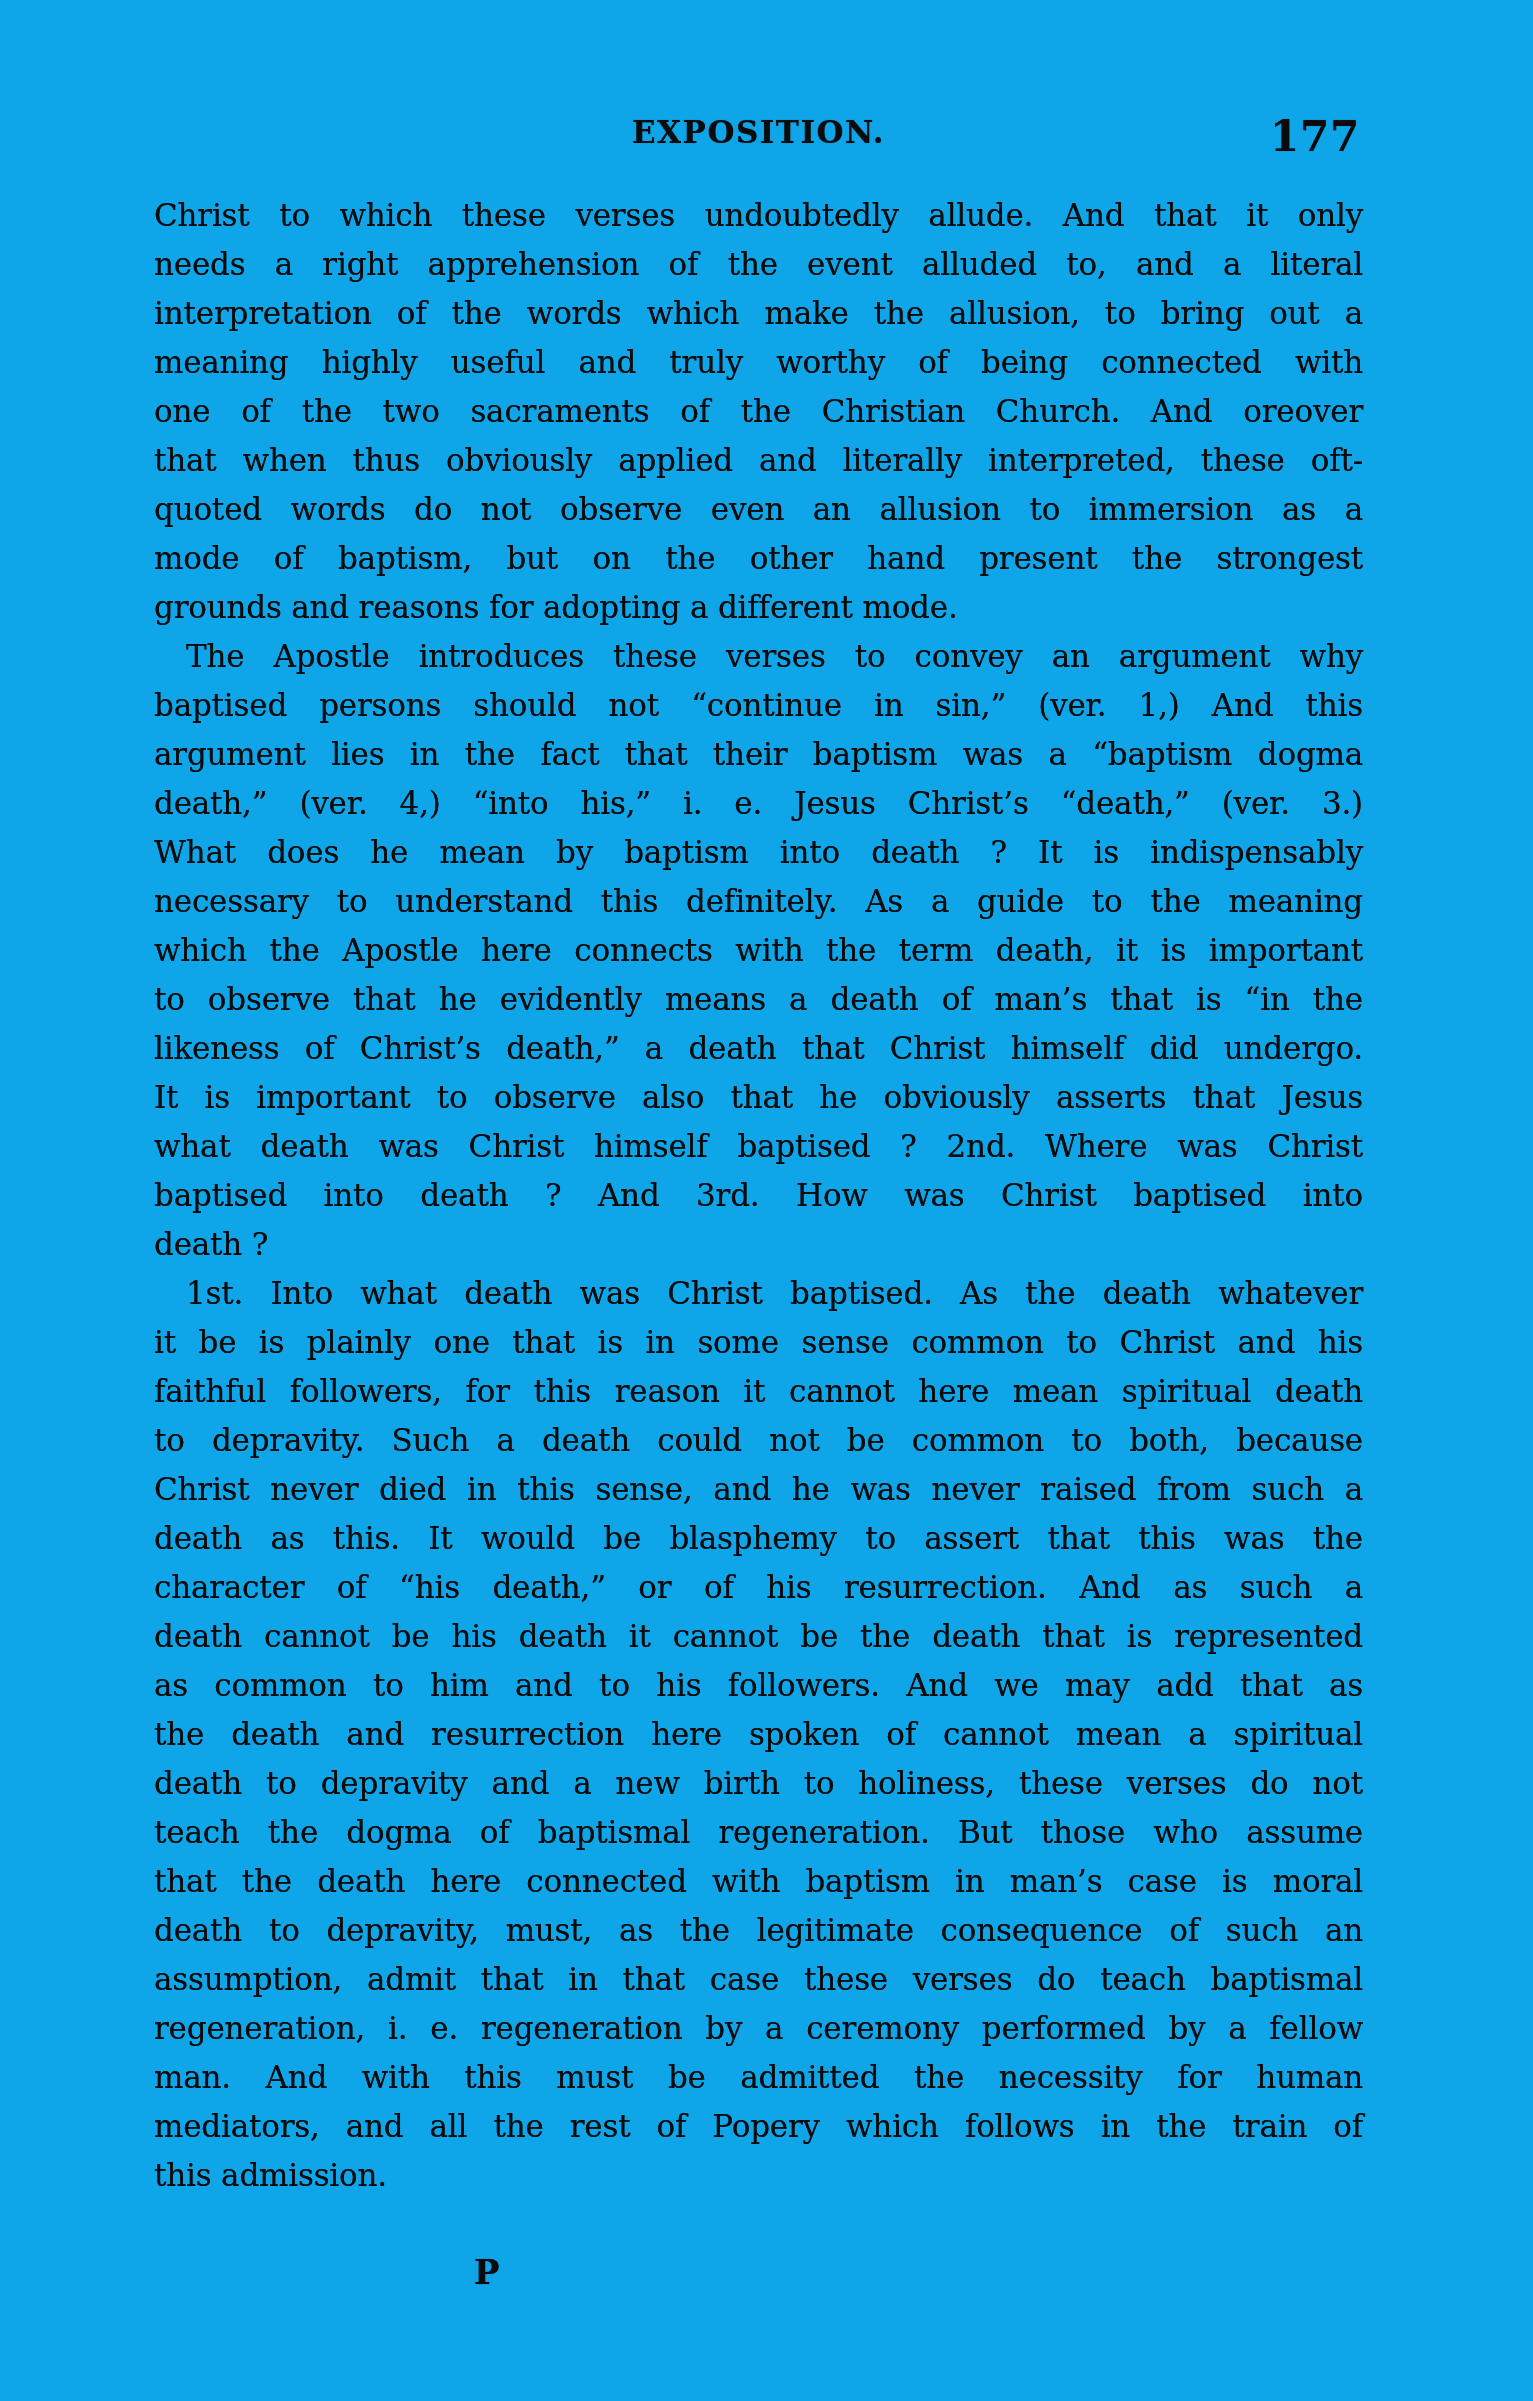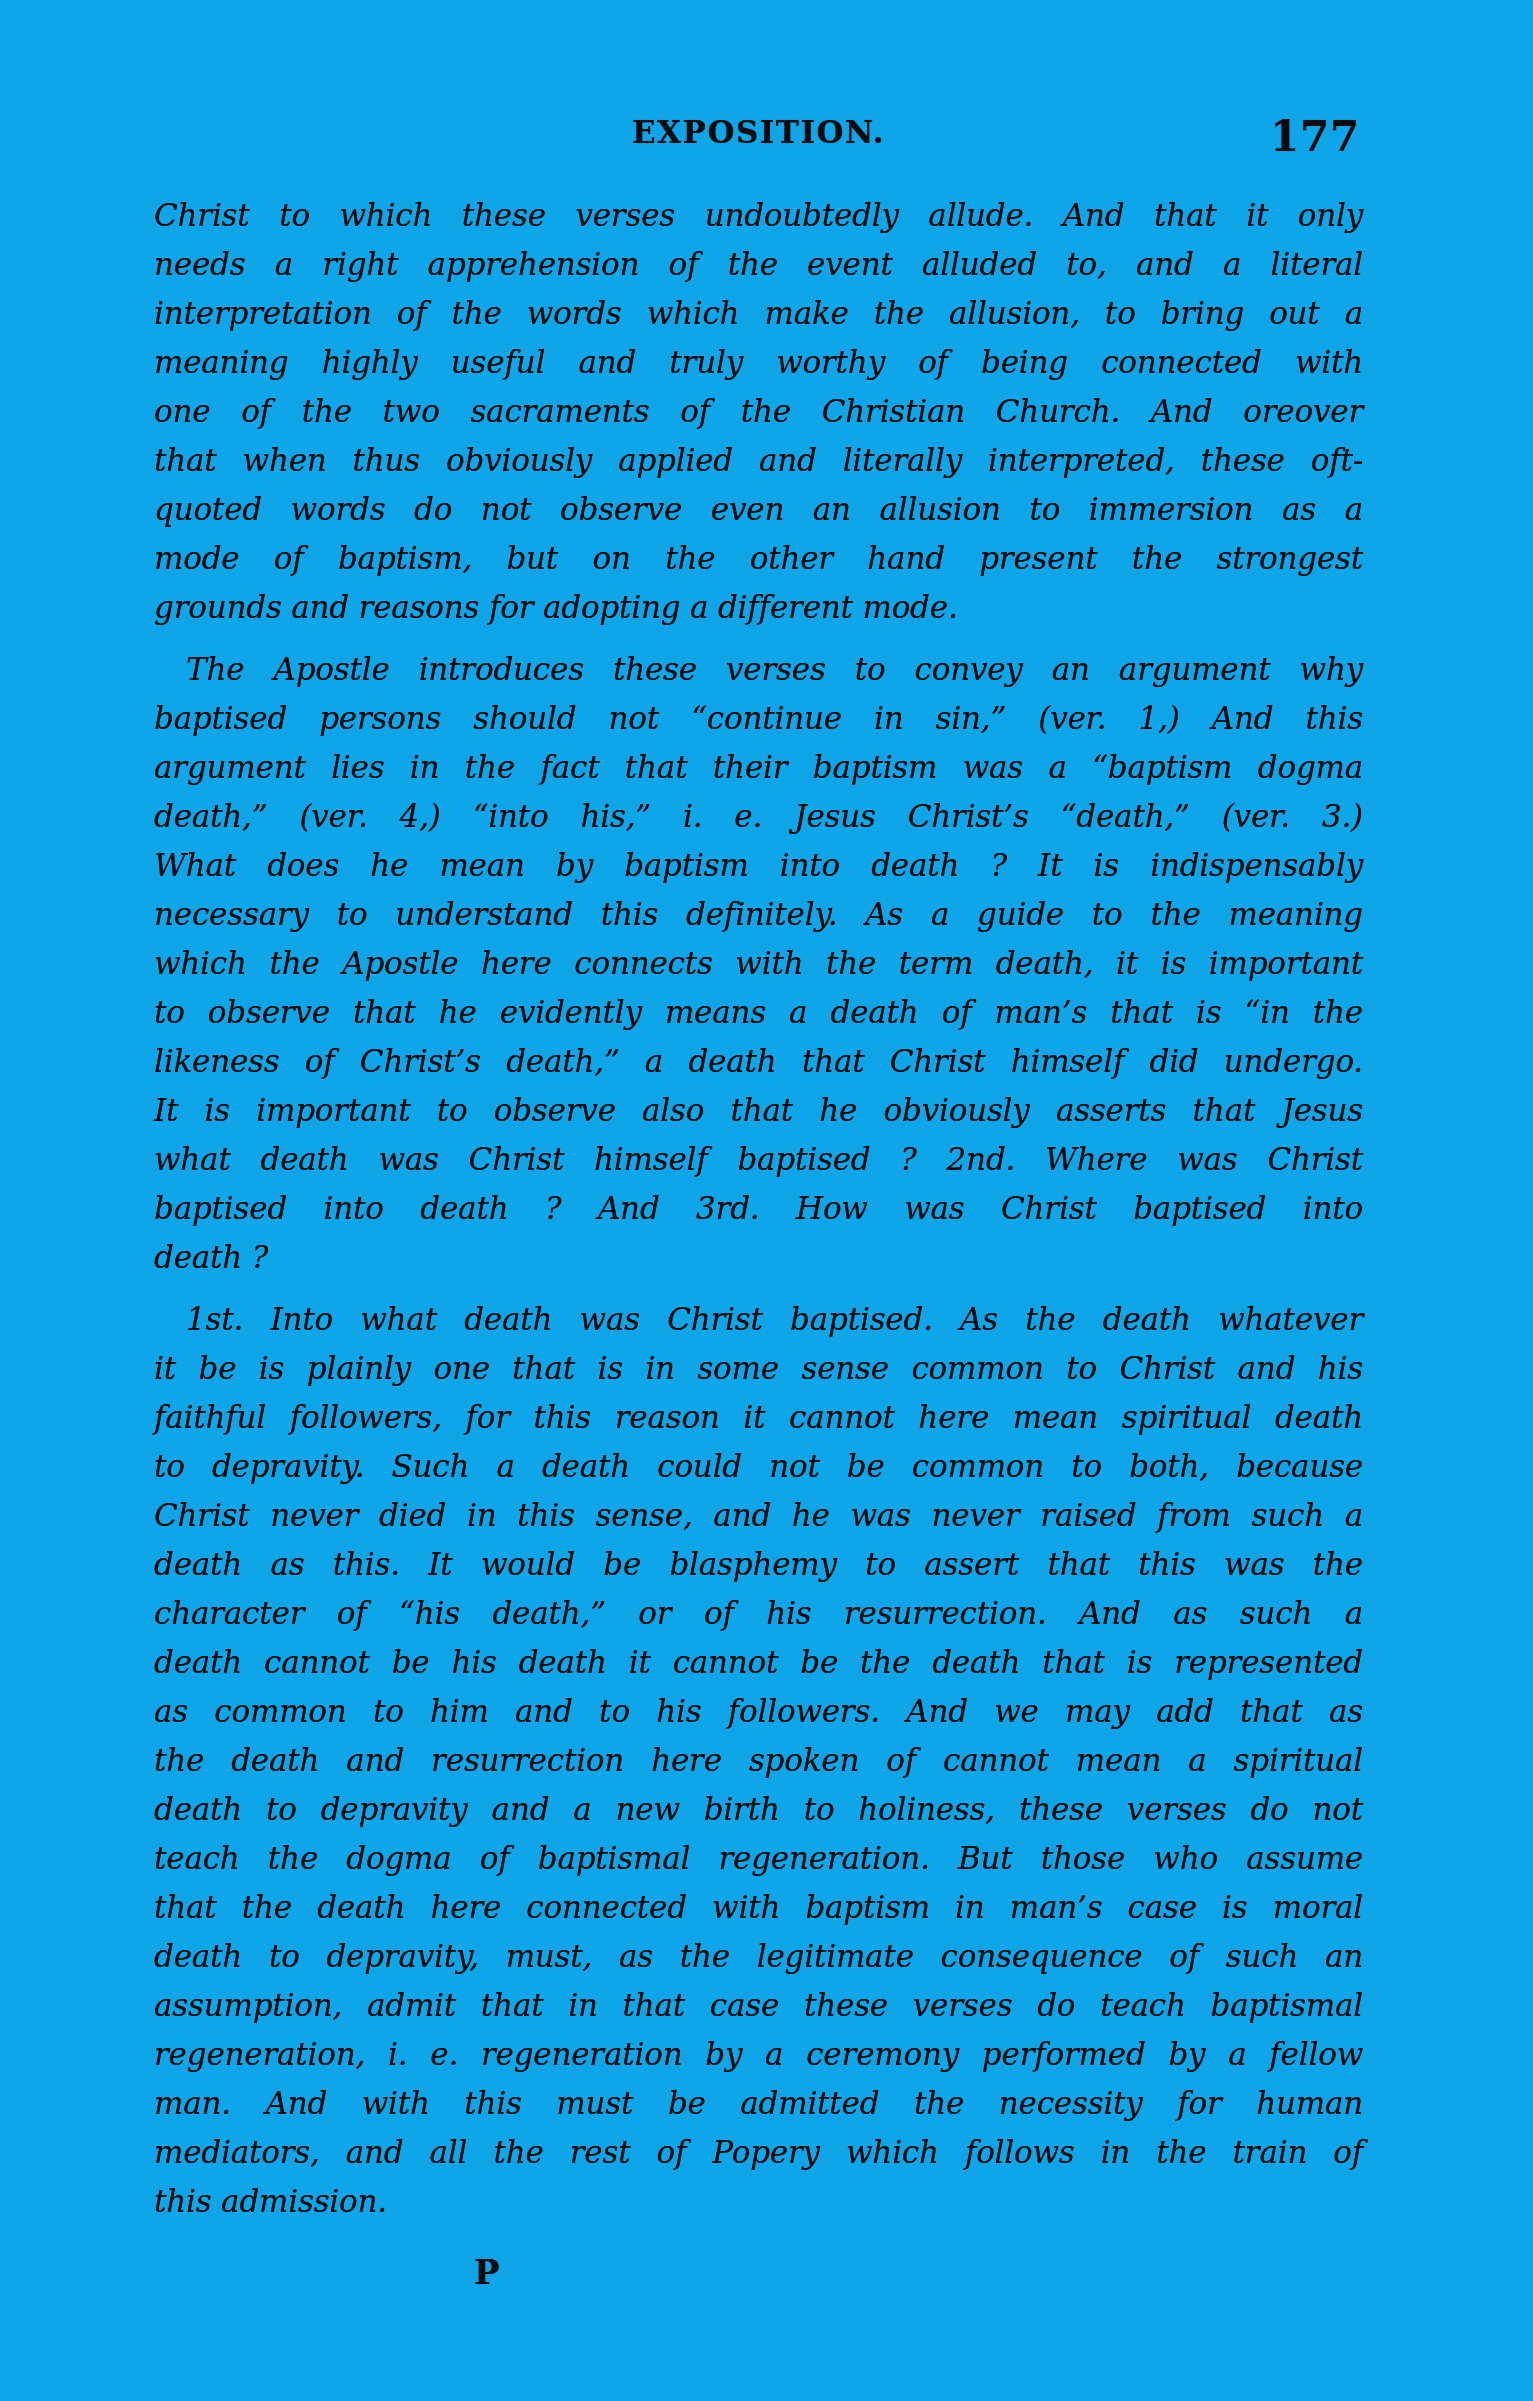--- a/index.html
+++ b/index.html
@@ -46,24 +46,23 @@
   
   .body-text {
     position: absolute;
     left: 154px;
     top: 191px;
     width: 1209px;
     font-size: 31px;
     line-height: 49px;
     letter-spacing: -0.2px;
     text-shadow: 0 0 0.6px rgba(0,0,0,0.65);
-    font-style: italic;
   }
   .para { margin: 0; }
-  .para.spaced { margin-top: 13px; }
+  .para.spaced { }
   .line {
     text-align: justify;
     text-align-last: justify;
     white-space: normal;
   }
   .line.indent { padding-left: 32px; }
   .line.last {
     text-align: center;
     text-align-last: left;
   }

